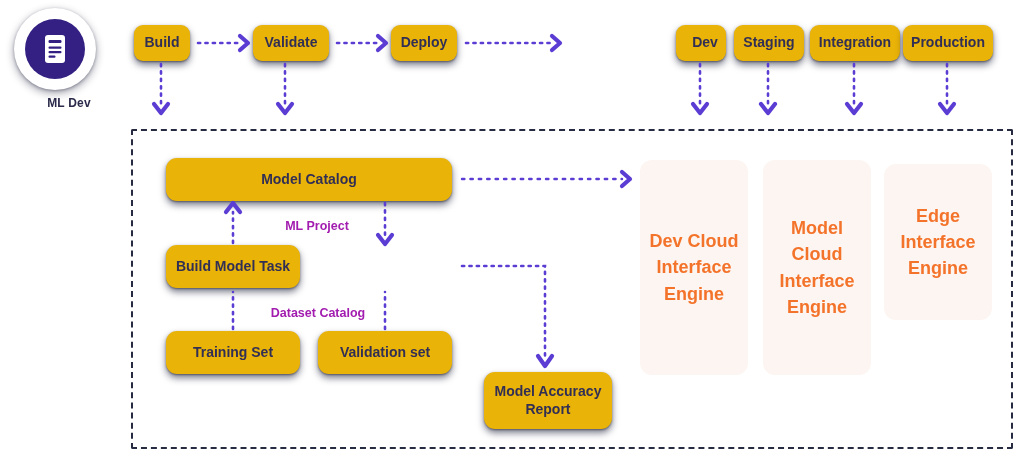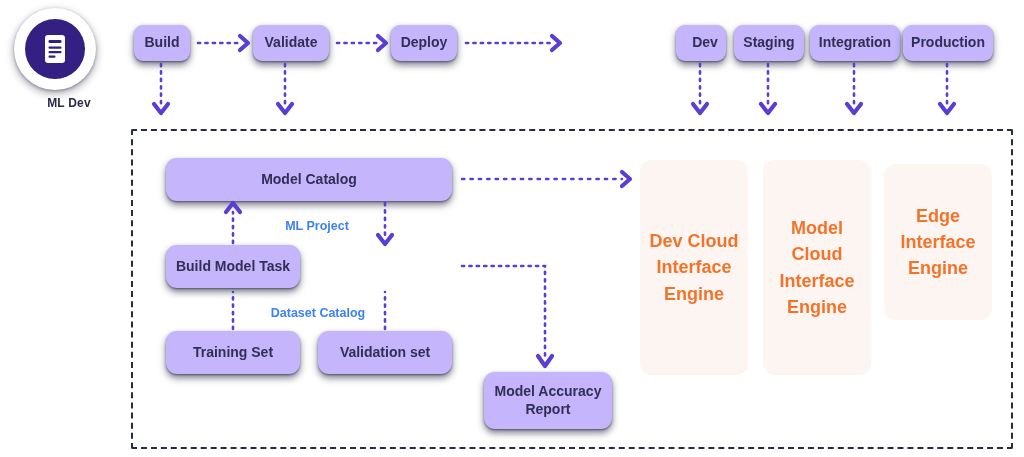--- a/index.html
+++ b/index.html
@@ -36,21 +36,21 @@
   .logo-label {
     position: absolute; left: 0; top: 88px; width: 110px;
     text-align: center;
     font-size: 12px; font-weight: bold; letter-spacing: .2px;
     color: #2b2a4a;
   }
 
   
   .pill {
     position: absolute;
-    background: #c4b5fd;
+    background: #eab308;
     border-radius: 10px;
     box-shadow: 0 4px 7px rgba(17,20,45,0.55), 0 1px 2px rgba(17,20,45,0.45);
     display: flex; align-items: center; justify-content: center;
     color: #322f55;
     font-weight: bold;
     text-align: center;
     line-height: 1.22;
     box-sizing: border-box;
   }
   .pill.top { font-size: 14px; height: 36px; border-radius: 9px; }
@@ -75,21 +75,21 @@
     color: #f4732a;
     font-size: 18px; font-weight: bold;
     text-align: center; line-height: 1.45;
     box-sizing: border-box;
     padding: 0 8px;
   }
 
   
   .conn-label {
     position: absolute;
-    color: #3b82f6;
+    color: #a21caf;
     font-size: 12.5px;
     font-weight: bold;
     text-align: center;
     white-space: nowrap;
   }
 
   
   .arrows { position: absolute; inset: 0; pointer-events: none; }
   .dline { stroke: #5b3dd4; stroke-width: 2.6; fill: none; stroke-linecap: round; stroke-dasharray: 2.2 5.2; }
   .dline-long { stroke: #5b3dd4; stroke-width: 2.4; fill: none; stroke-linecap: round; stroke-dasharray: 2.4 6.0; }

